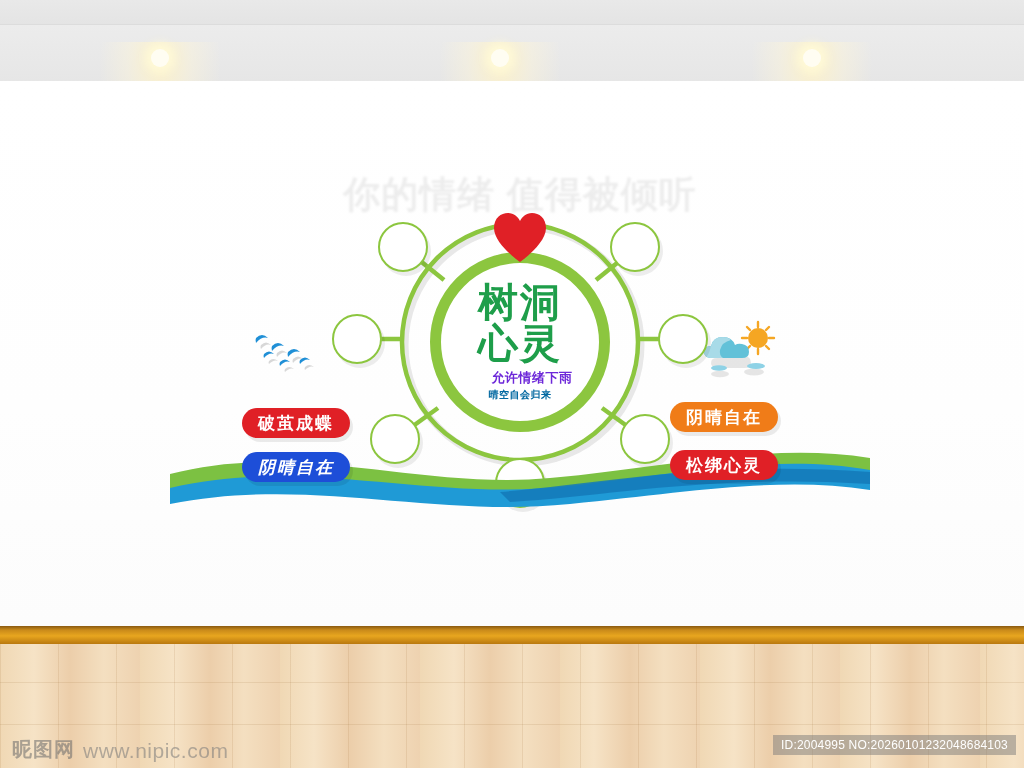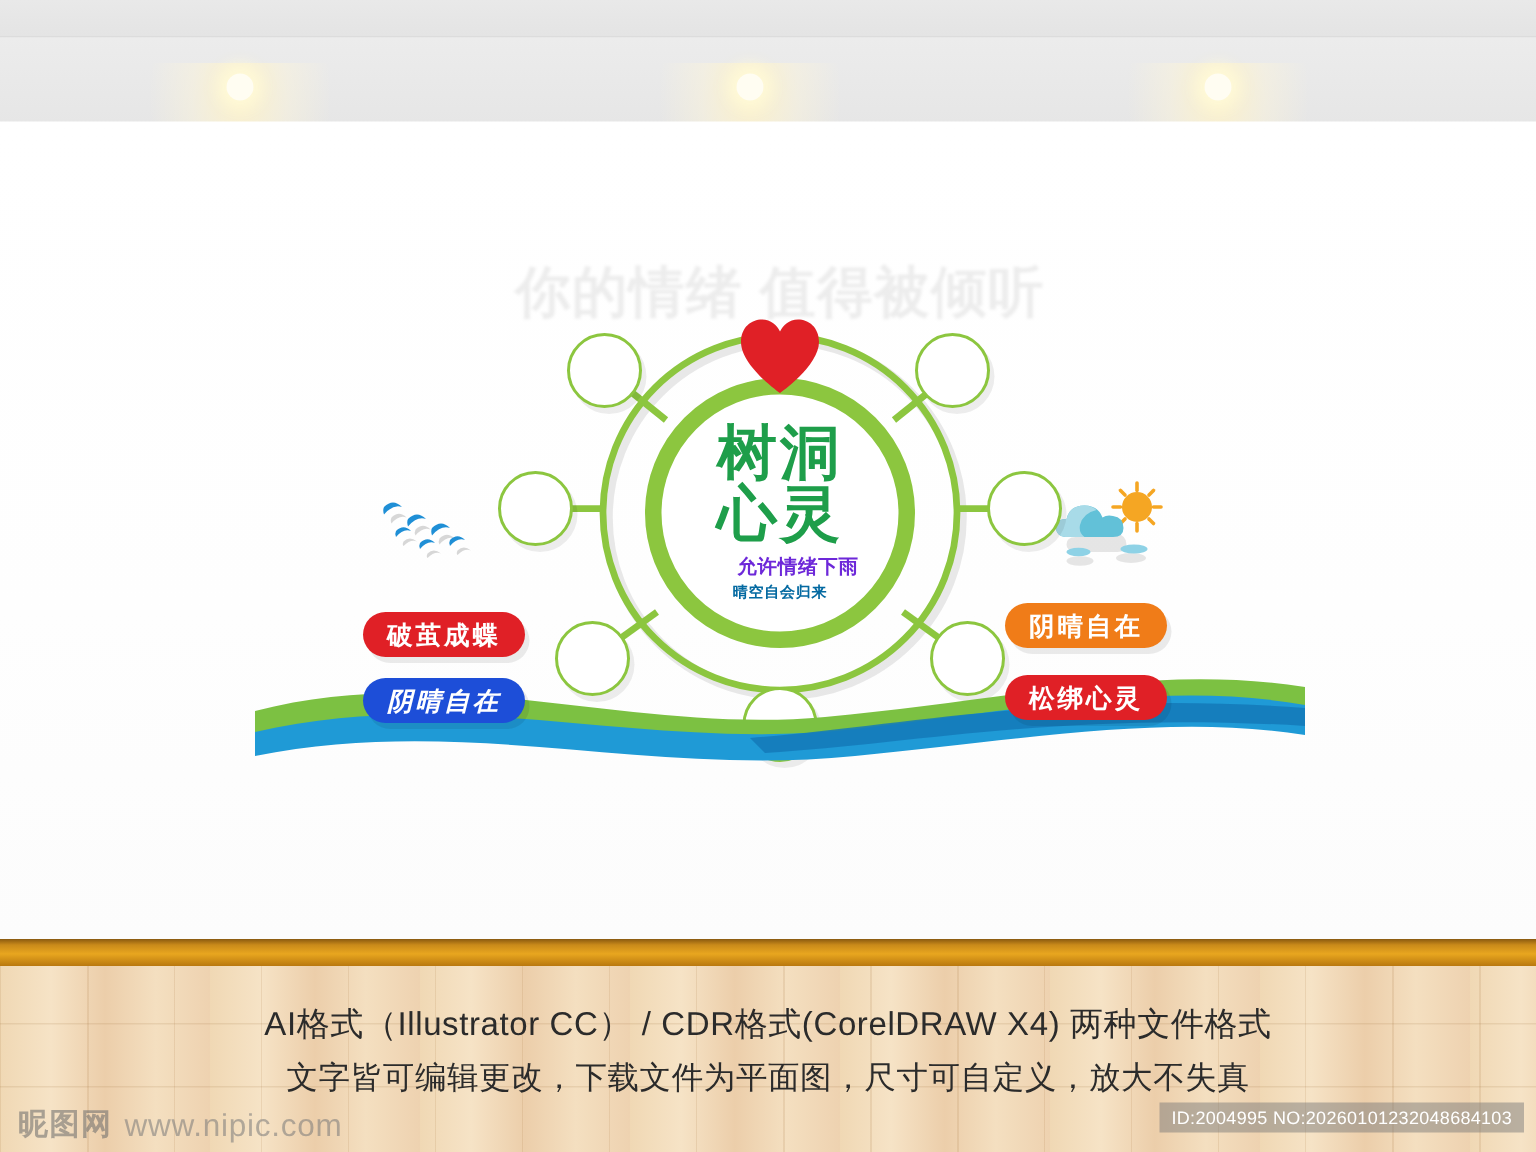--- a/index.html
+++ b/index.html
@@ -220,24 +220,20 @@
         <div class="pill pill-red" style="left: 490px; top: 310px;">松绑心灵</div>
       </div>
   </div>
 
   <div class="baseboard"></div>
   <div class="floor">
     <div class="floor-seam" style="top:38px"></div>
     <div class="floor-seam" style="top:80px"></div>
   </div>
 
-  <div class="caption">
-    <div class="cap1">AI格式（Illustrator CC） / CDR格式(CorelDRAW X4) 两种文件格式</div>
-    <div class="cap2">文字皆可编辑更改，下载文件为平面图，尺寸可自定义，放大不失真</div>
-  </div>
 
   <div class="wm">
     <span class="wm-cn">昵图网</span>
     <span class="wm-url">www.nipic.com</span>
   </div>
 
   <div class="idbadge">ID:2004995 NO:20260101232048684103</div>
 </div>
 
 </body></html>

